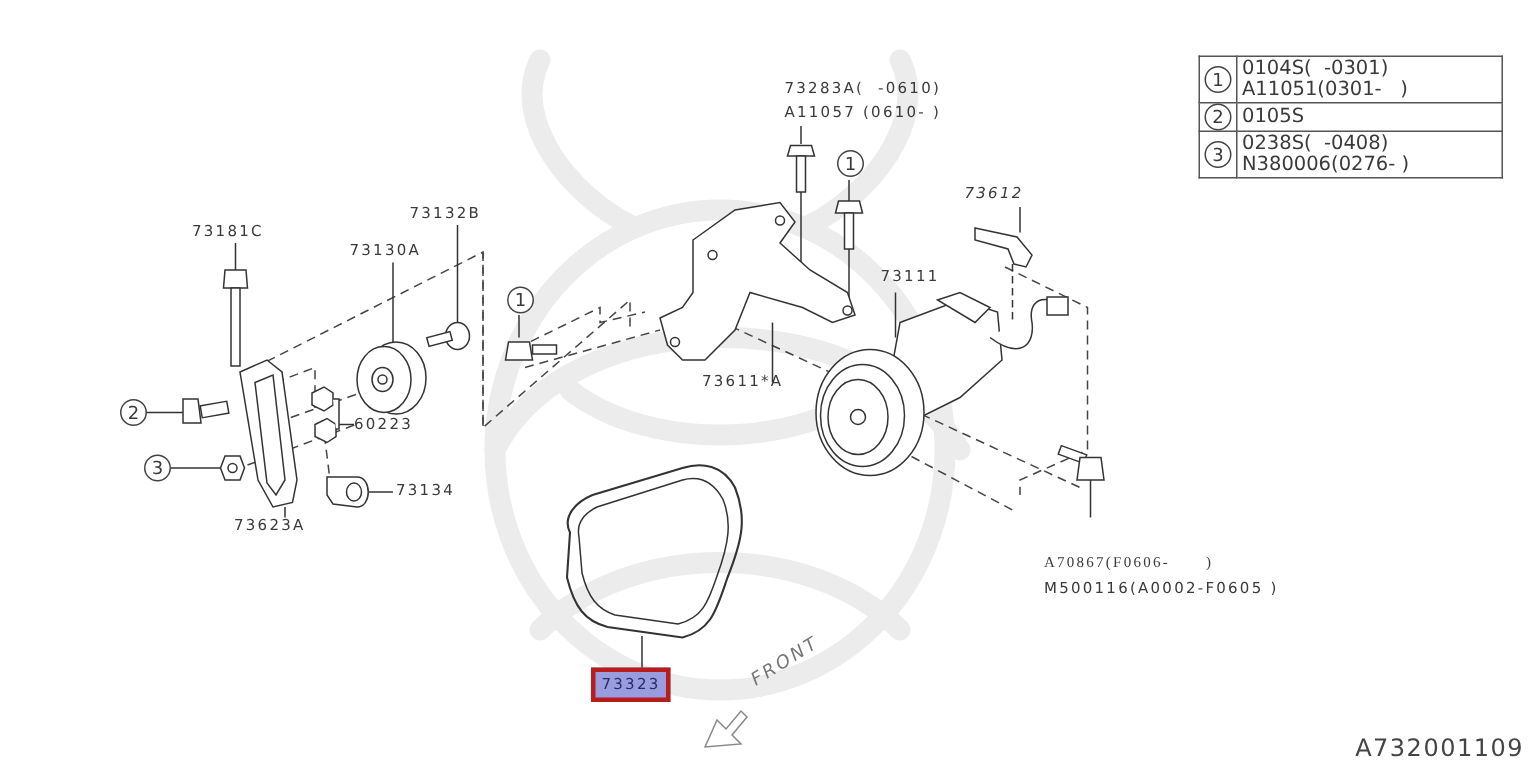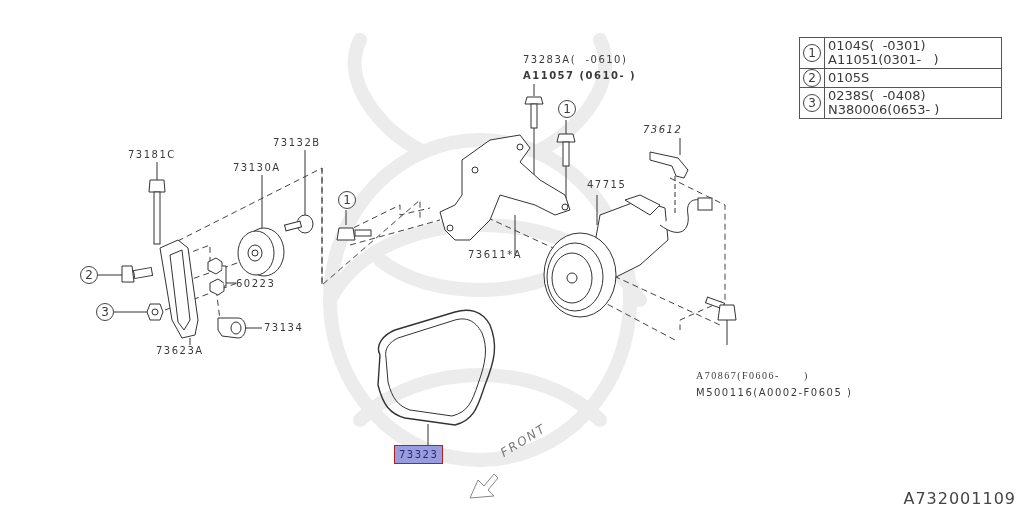--- a/index.html
+++ b/index.html
@@ -2,21 +2,21 @@
 <html><head>
 <meta charset="utf-8">
 <style>
   html, body { margin:0; padding:0; background:#ffffff; }
   body { width:1024px; height:512px; position:relative; overflow:hidden;
          font-family:"DejaVu Sans Mono","Liberation Mono",monospace; color:#2a2a2a; }
   #diagram { position:absolute; left:0; top:0; width:1024px; height:512px; }
   .lbl { position:absolute; font-family:"DejaVu Sans","Liberation Sans",sans-serif;
          font-size:10px; letter-spacing:1.5px; color:#3a3a3a; line-height:16px;
          white-space:pre; font-weight:normal; }
-  .lbl.hl { background:#9a9ce0; border:1px solid #b91c1c; padding:1px 4px 0 4px; color:#2a2a66; }
+  .lbl.hl { background:#9a9ce0; border:3px solid #b91c1c; padding:1px 4px 0 4px; color:#2a2a66; }
   .legend { position:absolute; left:799px; top:37px; width:203px; border-collapse:collapse;
             font-family:"DejaVu Sans","Liberation Sans",sans-serif; font-size:13px; color:#3a3a3a; }
   .legend td { border:1px solid #555; padding:1px 3px; line-height:14px; vertical-align:middle; white-space:pre; }
   .legend td.num { width:24px; text-align:center; padding:0; }
   .circ { display:inline-block; width:16px; height:16px; border:1px solid #444; border-radius:50%;
           font-size:12px; line-height:16px; text-align:center; }
   .circ-lbl { position:absolute; width:16px; height:16px; border:1px solid #444; border-radius:50%;
               font-family:"DejaVu Sans","Liberation Sans",sans-serif; font-size:12px; line-height:16px;
               text-align:center; color:#3a3a3a; background:#fff; }
   .ref { position:absolute; right:8px; bottom:4px; font-family:"DejaVu Sans","Liberation Sans",sans-serif;
@@ -165,26 +165,26 @@
       <line x1="428" y1="424" x2="428" y2="446"></line>
     </g>
 
     <g stroke="#888">
       <path d="M470 498 L478 480 L484 486 L494 474 L498 478 L488 490 L494 496 Z"></path>
     </g>
   </g>
 </svg>
 
 <div class="lbl" style="left:523px;top:52px;">73283A(  -0610)</div>
-<div class="lbl" style="left:523px;top:68px;font-weight:bold;">A11057 (0610- )</div>
+<div class="lbl" style="left:523px;top:68px;">A11057 (0610- )</div>
 <div class="lbl" style="left:643px;top:122px;font-style:italic;">73612</div>
 <div class="lbl" style="left:128px;top:147px;">73181C</div>
 <div class="lbl" style="left:273px;top:135px;">73132B</div>
 <div class="lbl" style="left:233px;top:160px;">73130A</div>
-<div class="lbl" style="left:587px;top:177px;">47715</div>
+<div class="lbl" style="left:587px;top:177px;">73111</div>
 <div class="lbl" style="left:468px;top:247px;">73611*A</div>
 <div class="lbl" style="left:236px;top:276px;">60223</div>
 <div class="lbl" style="left:264px;top:320px;text-align:center;">73134</div>
 <div class="lbl" style="left:156px;top:343px;">73623A</div>
 <div class="lbl" style="left:696px;top:346px;margin-top:39px;">M500116(A0002-F0605 )</div>
 <div class="lbl" style="left:696px;top:368px;font-family:Liberation Serif, serif;">A70867(F0606-      )</div>
 <div class="lbl hl" style="left:394px;top:445px;">73323</div>
 
 <div class="circ-lbl" style="left:558px;top:100px;">1</div>
 <div class="circ-lbl" style="left:338px;top:191px;">1</div>
@@ -196,19 +196,19 @@
       <tr>
     <td class="num"><span class="circ">1</span></td>
     <td><div>0104S(  -0301)</div><div>A11051(0301-   )</div></td>
   </tr>
   <tr>
     <td class="num"><span class="circ">2</span></td>
     <td><div>0105S</div></td>
   </tr>
   <tr>
     <td class="num"><span class="circ">3</span></td>
-    <td><div>0238S(  -0408)</div><div>N380006(0653- )</div></td>
+    <td><div>0238S(  -0408)</div><div>N380006(0276- )</div></td>
   </tr>
 </tbody>
   </table>
 
 <div class="front">FRONT</div>
 <div class="ref">A732001109</div>
 
 </body></html>

